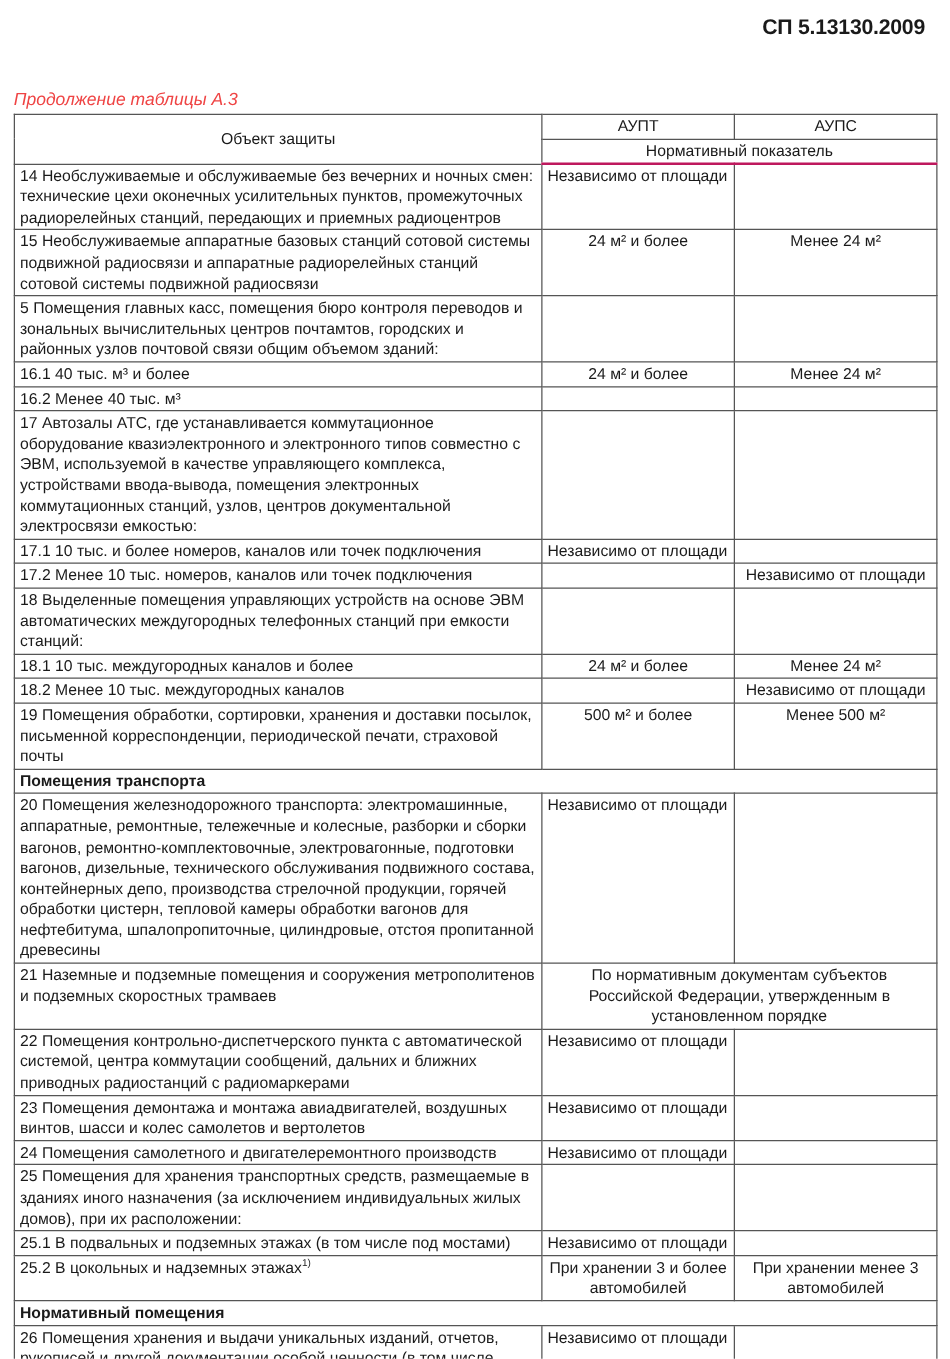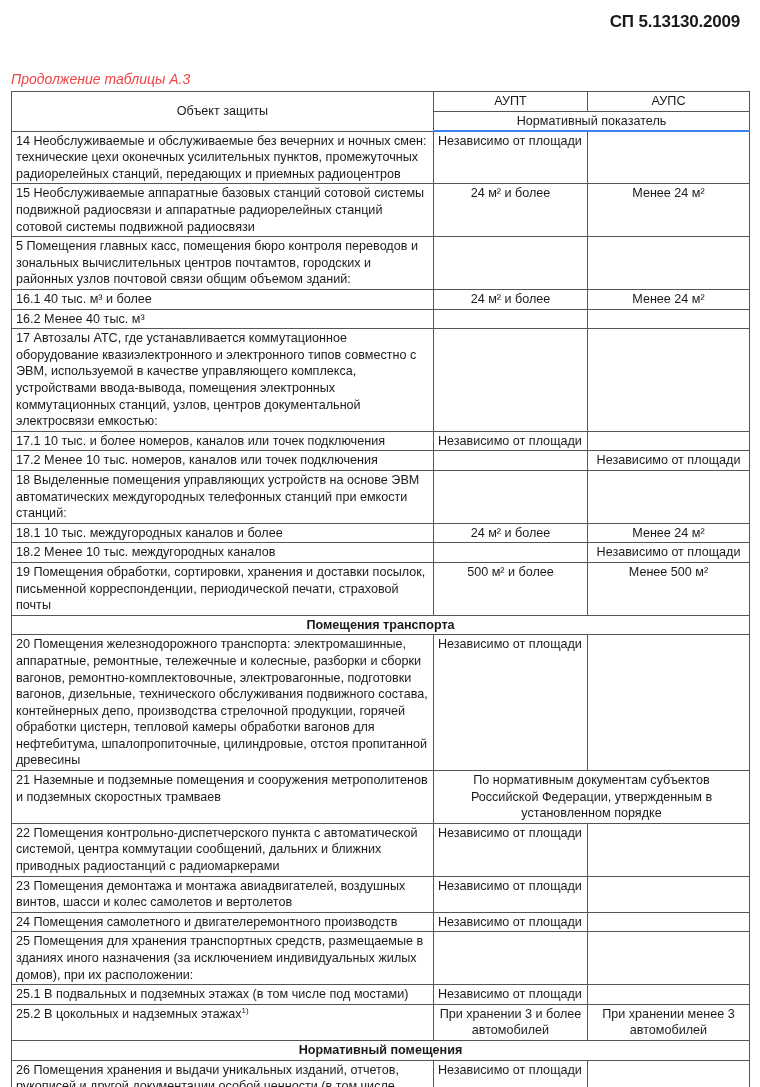--- a/index.html
+++ b/index.html
@@ -8,22 +8,22 @@
   .doc-code { position:absolute; right:20px; top:12px; font-weight:bold; font-size:17px;
               letter-spacing:-0.2px; }
   .caption { position:absolute; left:11px; top:71px; font-style:italic; font-size:14px; color:#ef4444; }
   table { position:absolute; left:11px; top:91px; width:738px; border-collapse:collapse;
           font-size:12.6px; line-height:16.6px; table-layout:fixed; }
   td, th { border:1px solid #555; padding:1px 4px 1px 4px; vertical-align:top; font-weight:normal; }
   th { text-align:center; vertical-align:middle; }
   col.c1 { width:422px; } col.c2 { width:154px; } col.c3 { width:162px; }
   td.v { text-align:center; }
   td.left { text-align:left; }
-  tr.section td { text-align:center; font-weight:bold; }
-  thead tr:last-child th { border-bottom:2px solid #3b82f6; }
+  tr.section td { font-weight:bold; }
+  thead tr:last-child th { border-bottom:2px solid #be185d; }
   sup { font-size:8px; line-height:0; vertical-align:super; }
 </style>
 </head>
 <body>
 
 <div class="doc-code">СП 5.13130.2009</div>
 <div class="caption">Продолжение таблицы А.3</div>
 
 <table>
   <colgroup>

